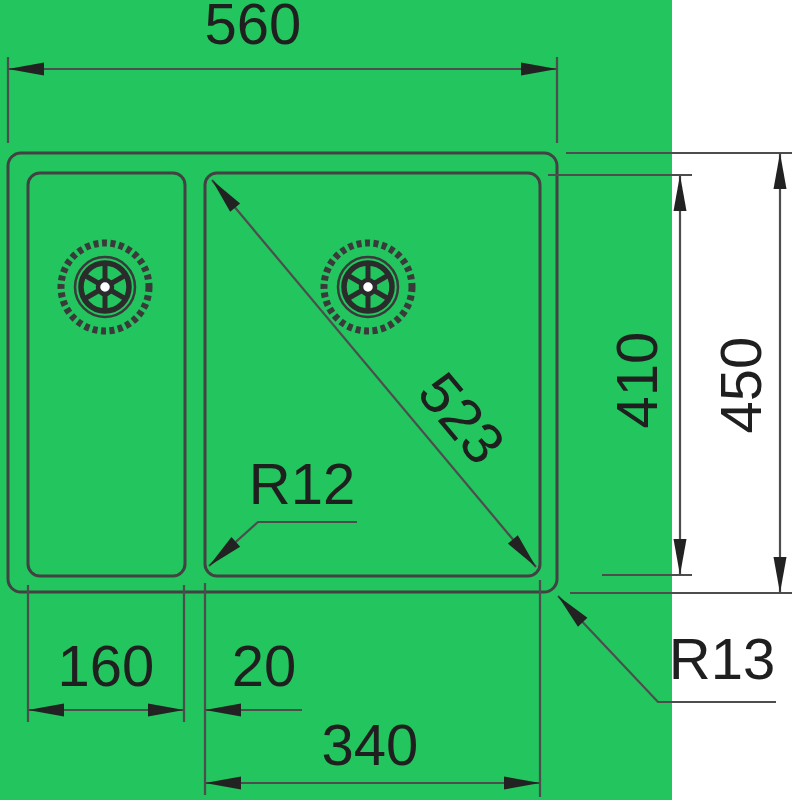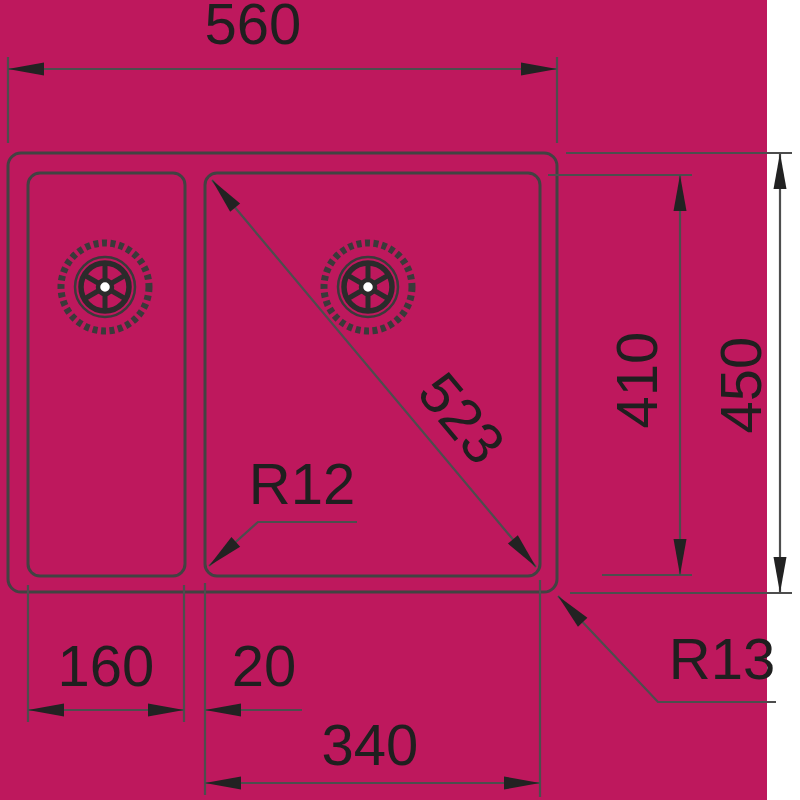--- a/index.html
+++ b/index.html
@@ -4,23 +4,23 @@
 <style>
   html, body {
     margin: 0;
     padding: 0;
     width: 800px;
     height: 800px;
     background: #ffffff;
     overflow: hidden;
   }
   .canvas {
-    width: 767px;
+    width: 672px;
     height: 800px;
-    background: #be185d;
+    background: #22c55e;
   }
   .dim-text {
     font-family: "Liberation Sans", sans-serif;
     font-size: 58px;
     fill: #1f1f1f;
   }
   .outline {
     fill: none;
     stroke: #424242;
     stroke-width: 3;

